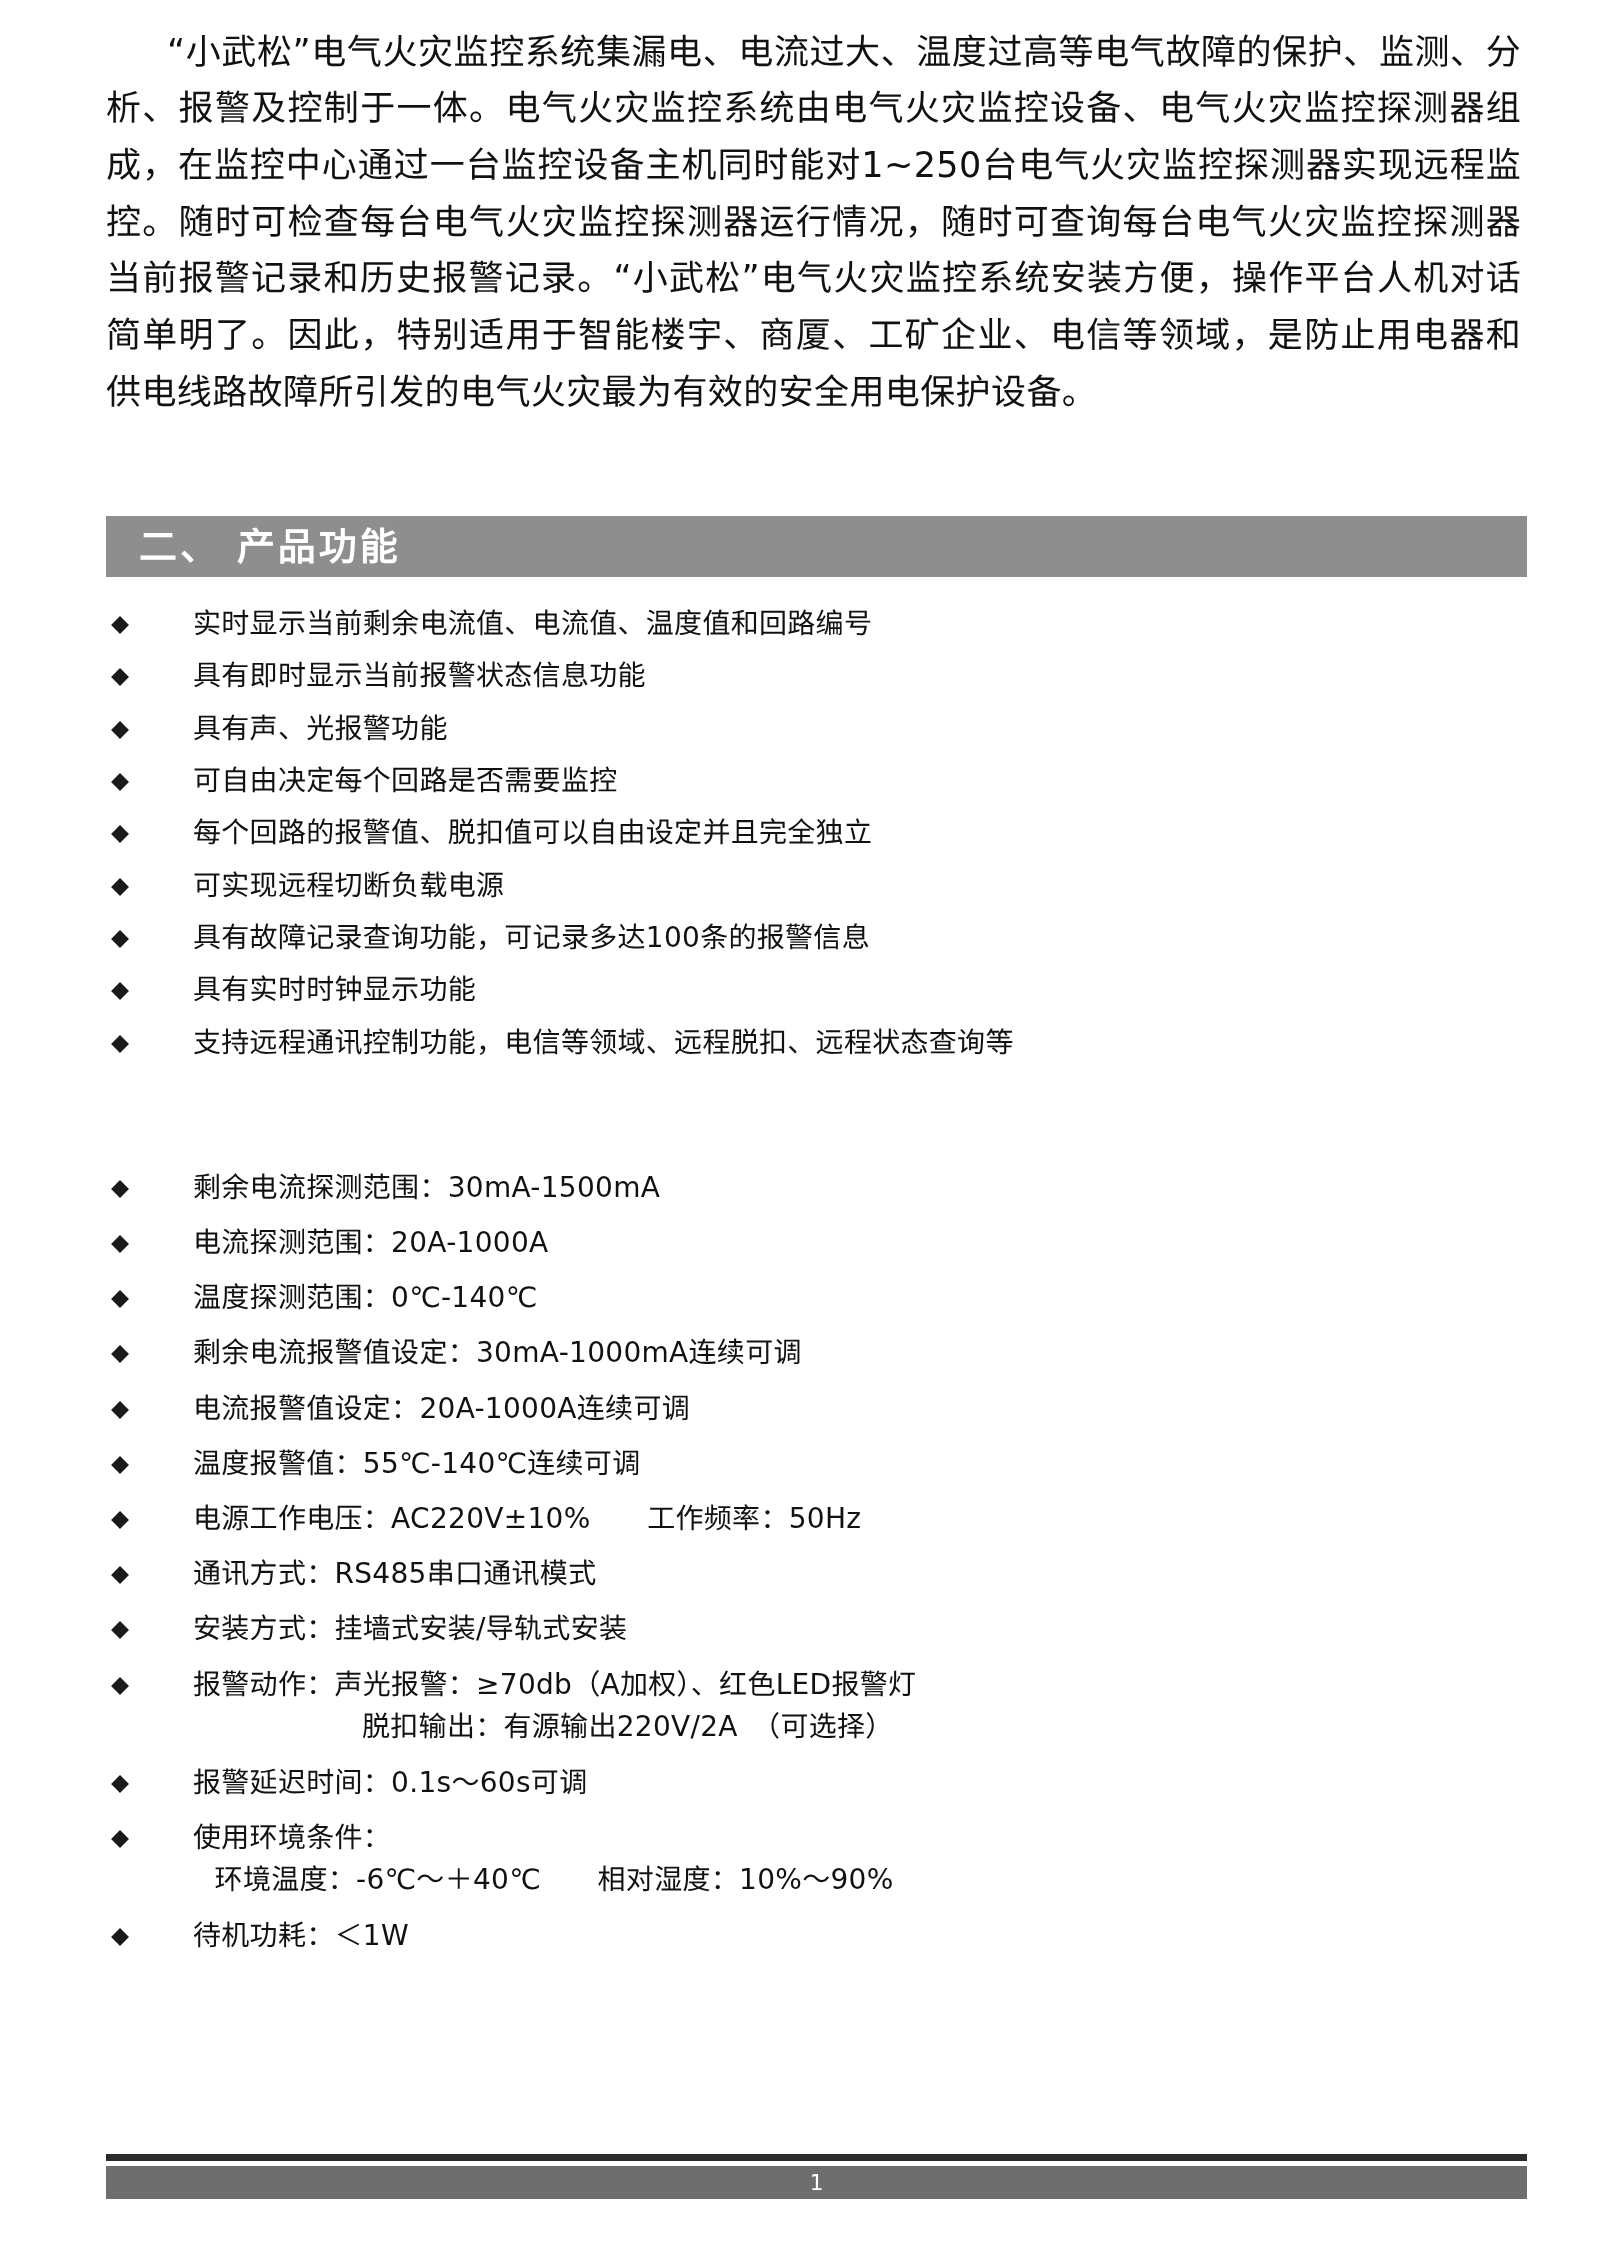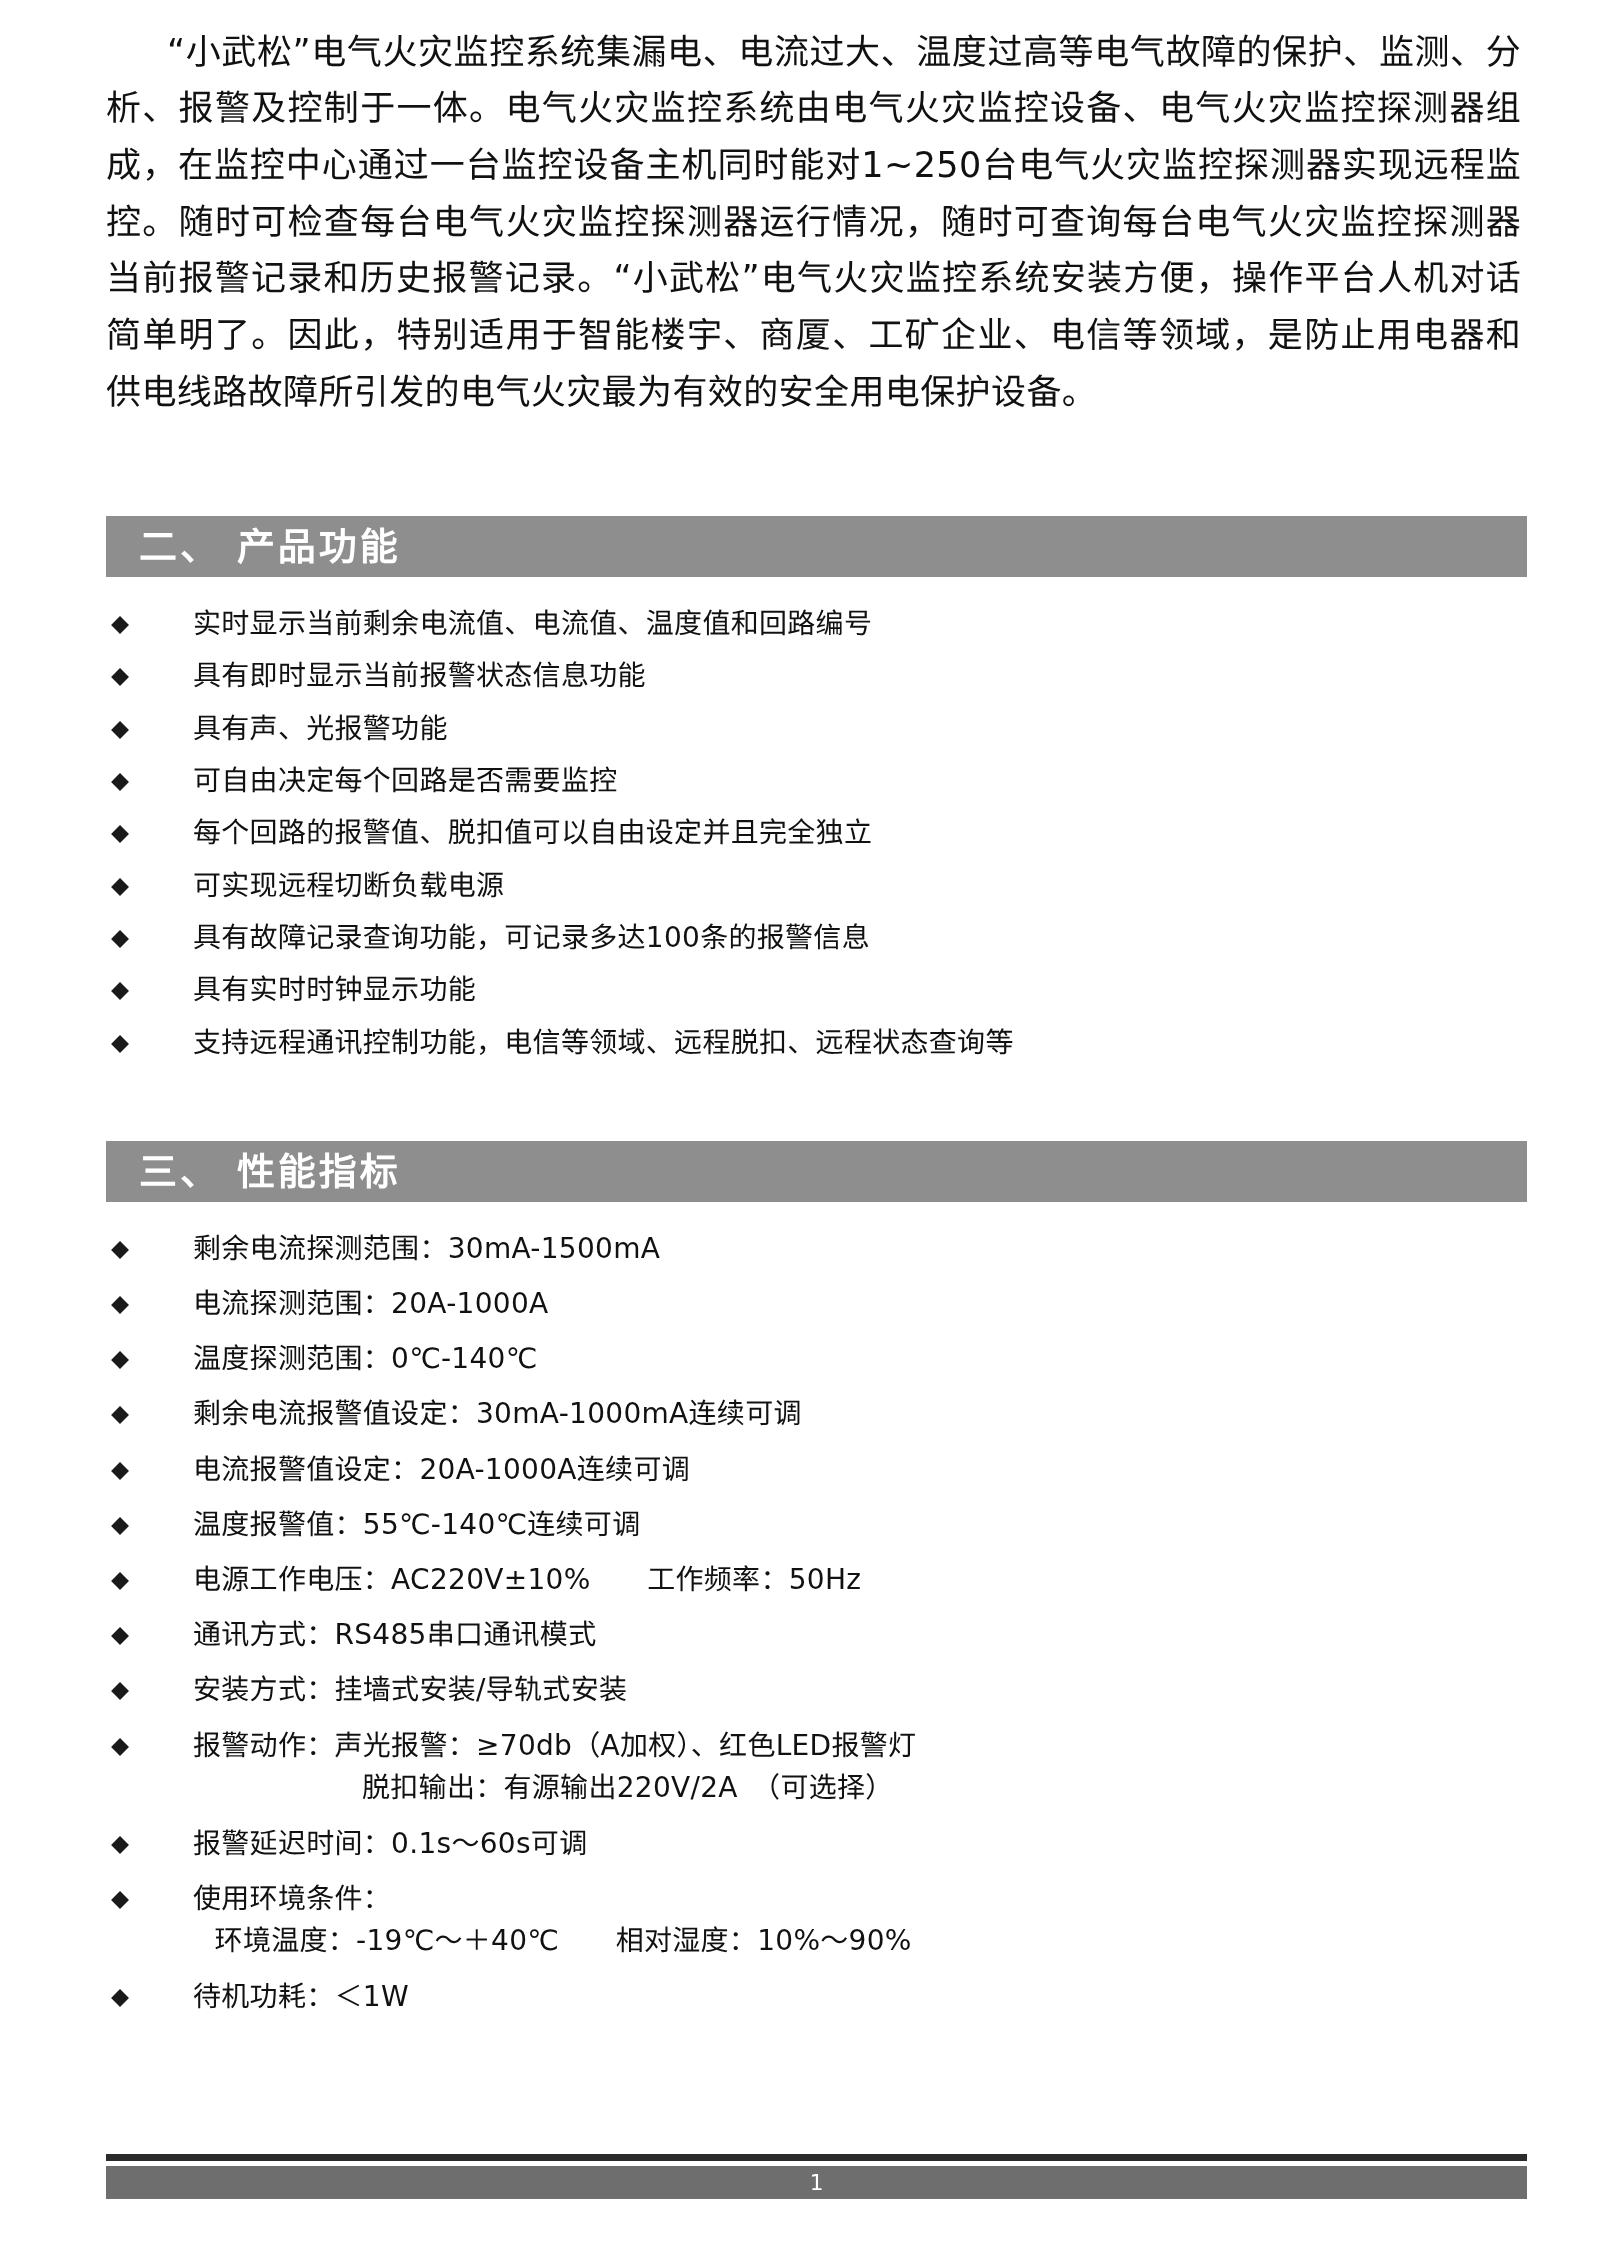--- a/index.html
+++ b/index.html
@@ -170,23 +170,20 @@
         <span class="li-text">具有实时时钟显示功能</span>
       </li>
       <li>
         <span class="bullet">◆</span>
         <span class="li-text">支持远程通讯控制功能，电信等领域、远程脱扣、远程状态查询等</span>
       </li>
     </ul>
 
     <div class="spacer-lg"></div>
 
-    <div class="section-bar">
-      <span class="title">三、 性能指标</span>
-    </div>
     <ul class="list perf">
       <li>
         <span class="bullet">◆</span>
         <span class="li-text">剩余电流探测范围：30mA-1500mA</span>
       </li>
       <li>
         <span class="bullet">◆</span>
         <span class="li-text">电流探测范围：20A-1000A</span>
       </li>
       <li>
@@ -225,21 +222,21 @@
         </span>
       </li>
       <li>
         <span class="bullet">◆</span>
         <span class="li-text">报警延迟时间：0.1s～60s可调</span>
       </li>
       <li>
         <span class="bullet">◆</span>
         <span class="li-text">
           <span>使用环境条件：</span>
-          <span class="sub-line indent-small">环境温度：-19℃～＋40℃　　相对湿度：10%～90%</span>
+          <span class="sub-line indent-small">环境温度：-6℃～＋40℃　　相对湿度：10%～90%</span>
         </span>
       </li>
       <li>
         <span class="bullet">◆</span>
         <span class="li-text">待机功耗：＜1W</span>
       </li>
     </ul>
 
   </div>
 

